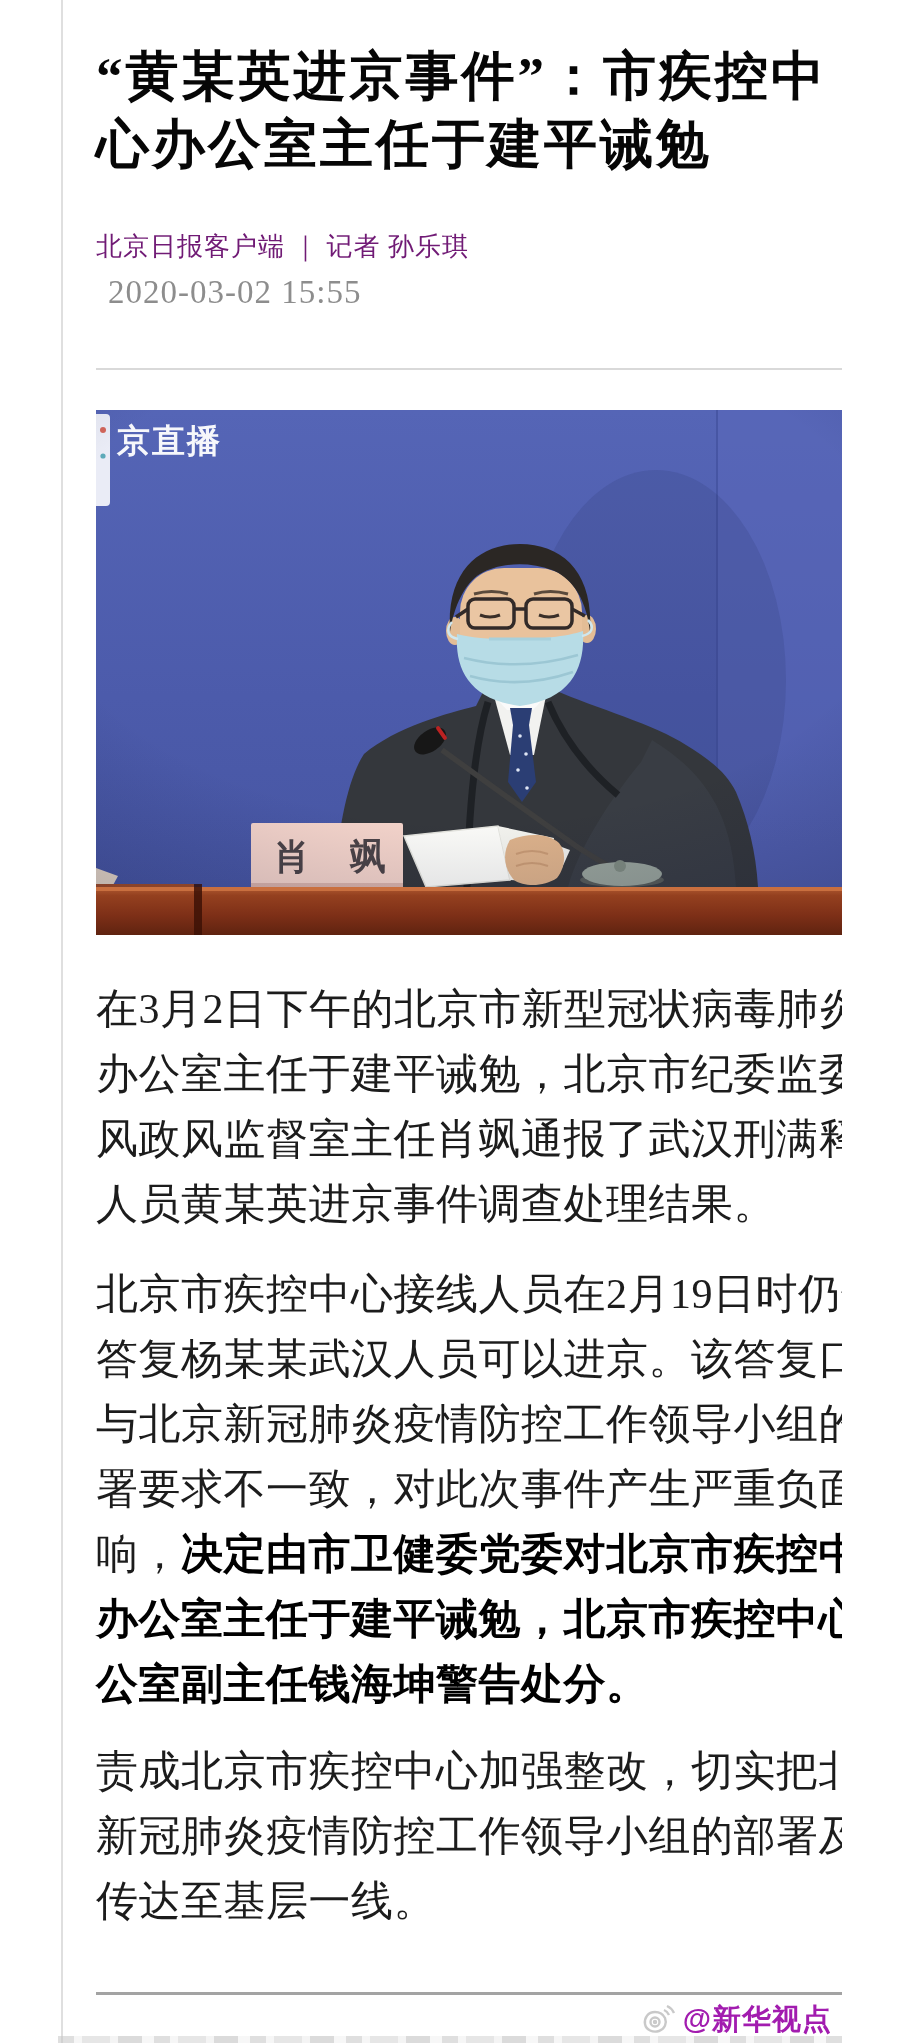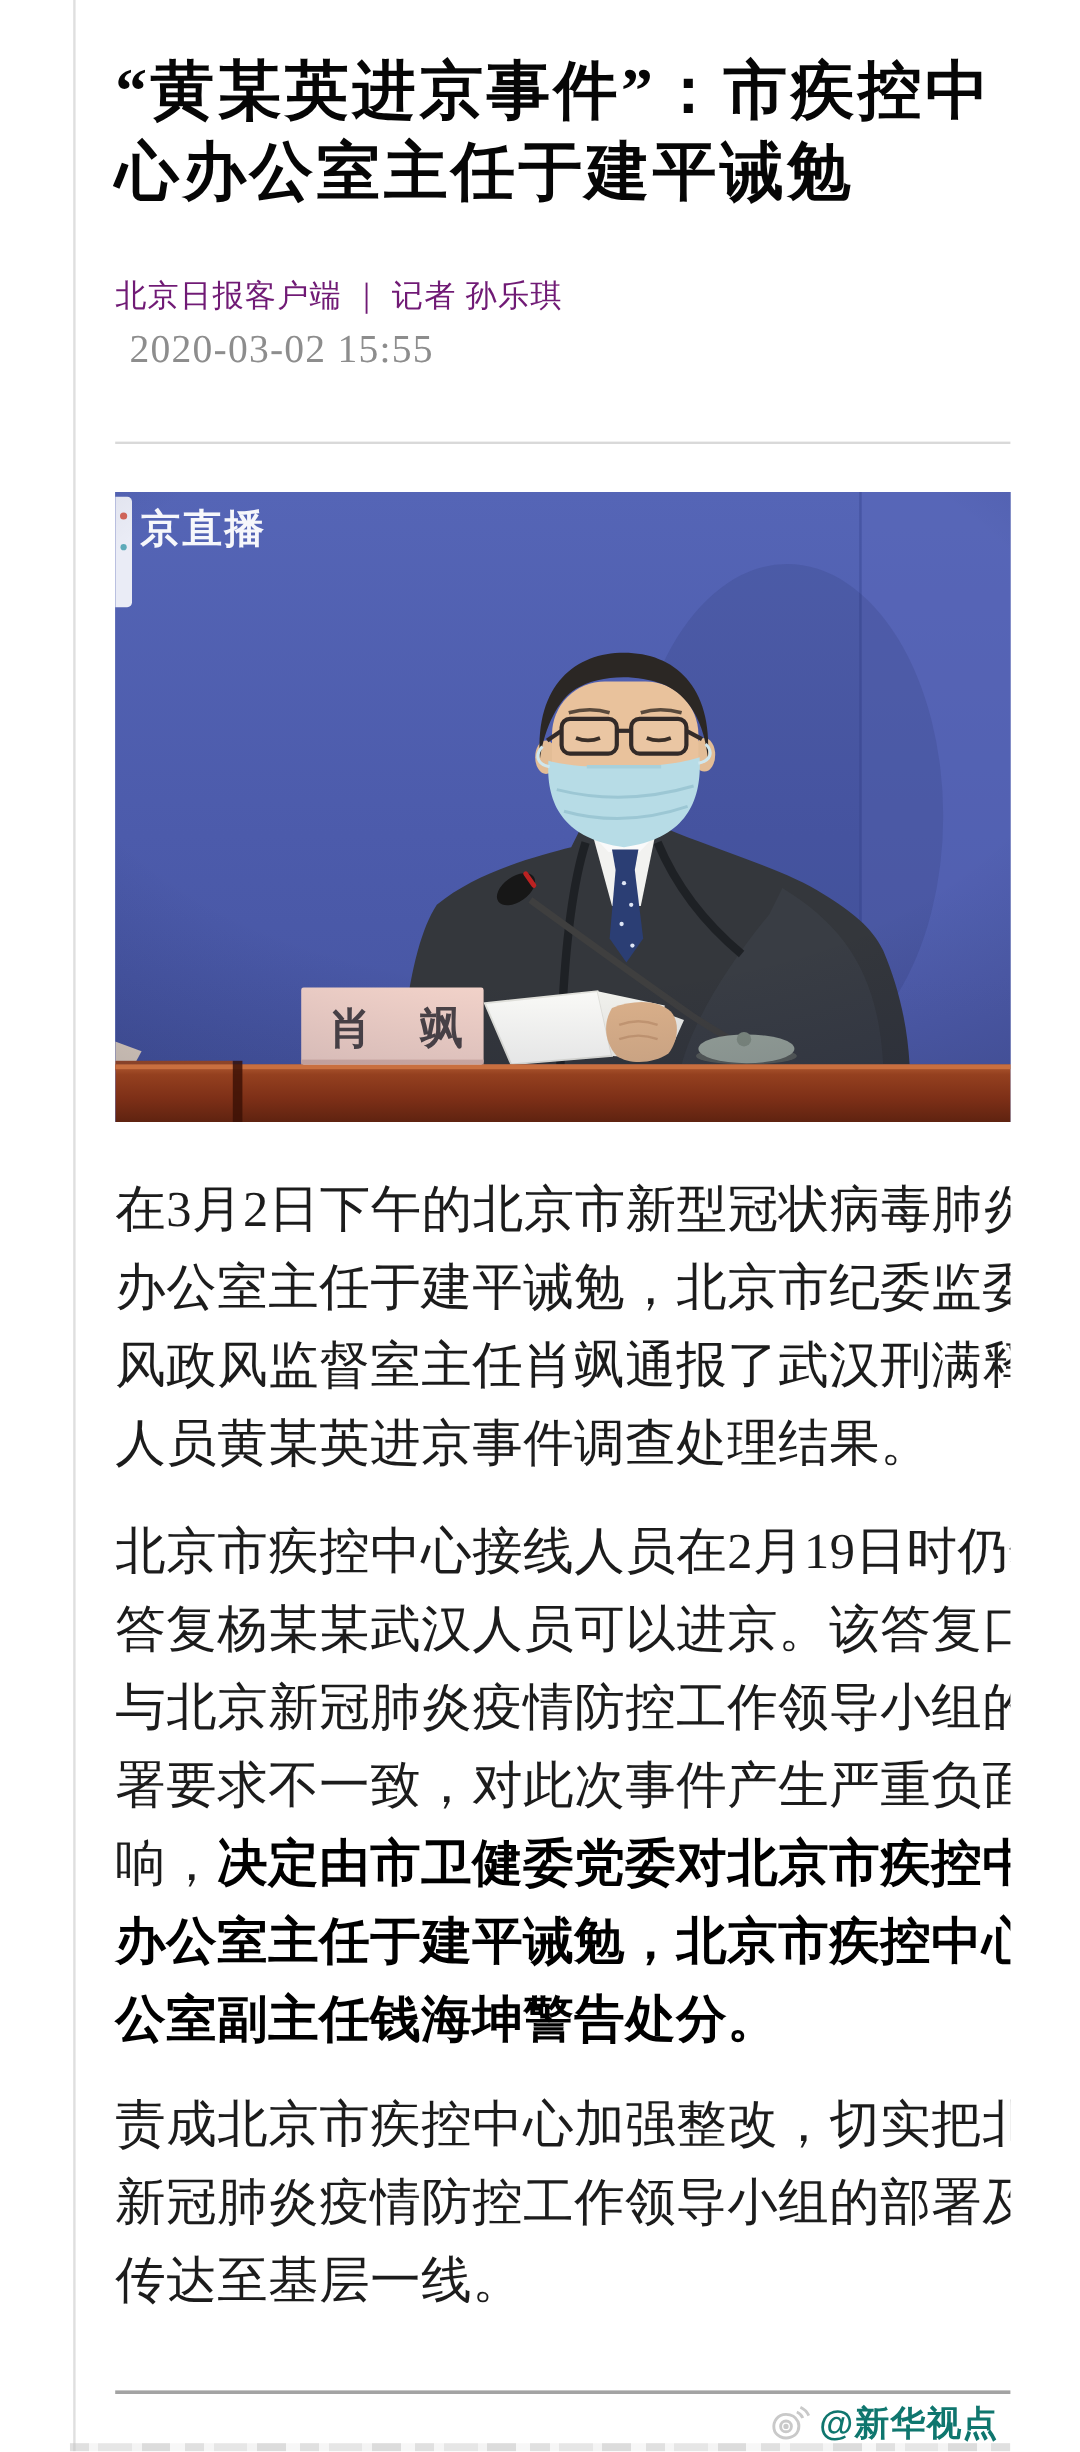--- a/index.html
+++ b/index.html
@@ -35,21 +35,21 @@
     white-space:pre-line; letter-spacing:0.5px;
   }
   .para b { font-weight:bold; color:#000; }
   .p1 { top:977px; }
   .p2 { top:1262px; }
   .p3 { top:1739px; }
   .divider-bottom { position:absolute; left:38px; top:1992px; width:826px; height:3px; background:#a3a3a3; }
   .watermark {
     position:absolute; right:10px; top:2002px; height:36px;
     display:flex; align-items:center; gap:7px;
-    color:#0f766e; font-size:29px; font-weight:bold; letter-spacing:1px;
+    color:#a21caf; font-size:29px; font-weight:bold; letter-spacing:1px;
     font-family:"Liberation Sans","DejaVu Sans",sans-serif;
   }
   .scrollbar-thumb {
     position:absolute; left:893px; top:1663px; width:4px; height:374px;
     background:#d6d6d6; border-radius:2px;
   }
   .bottom-artifact {
     position:absolute; left:0; top:2036px; width:900px; height:7px; opacity:.55;
     background:repeating-linear-gradient(90deg,
       #c6c6c6 0 16px, #efefef 16px 24px, #d2d2d2 24px 52px,

